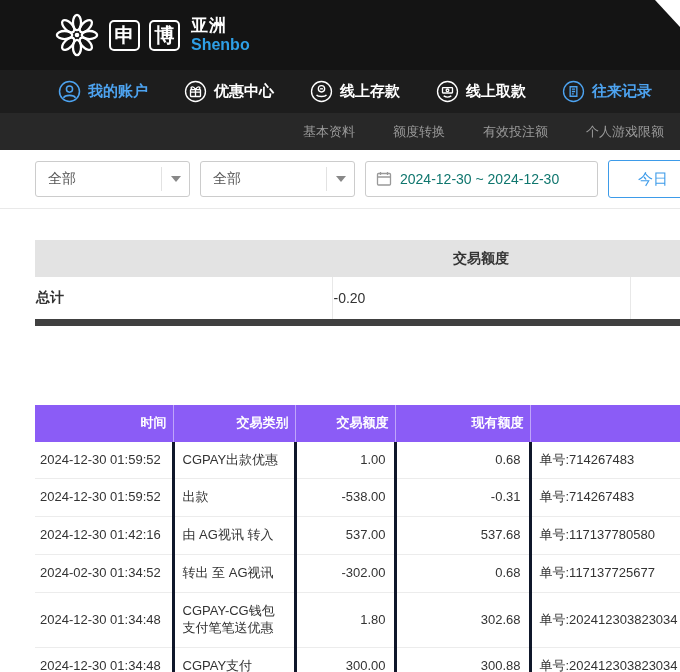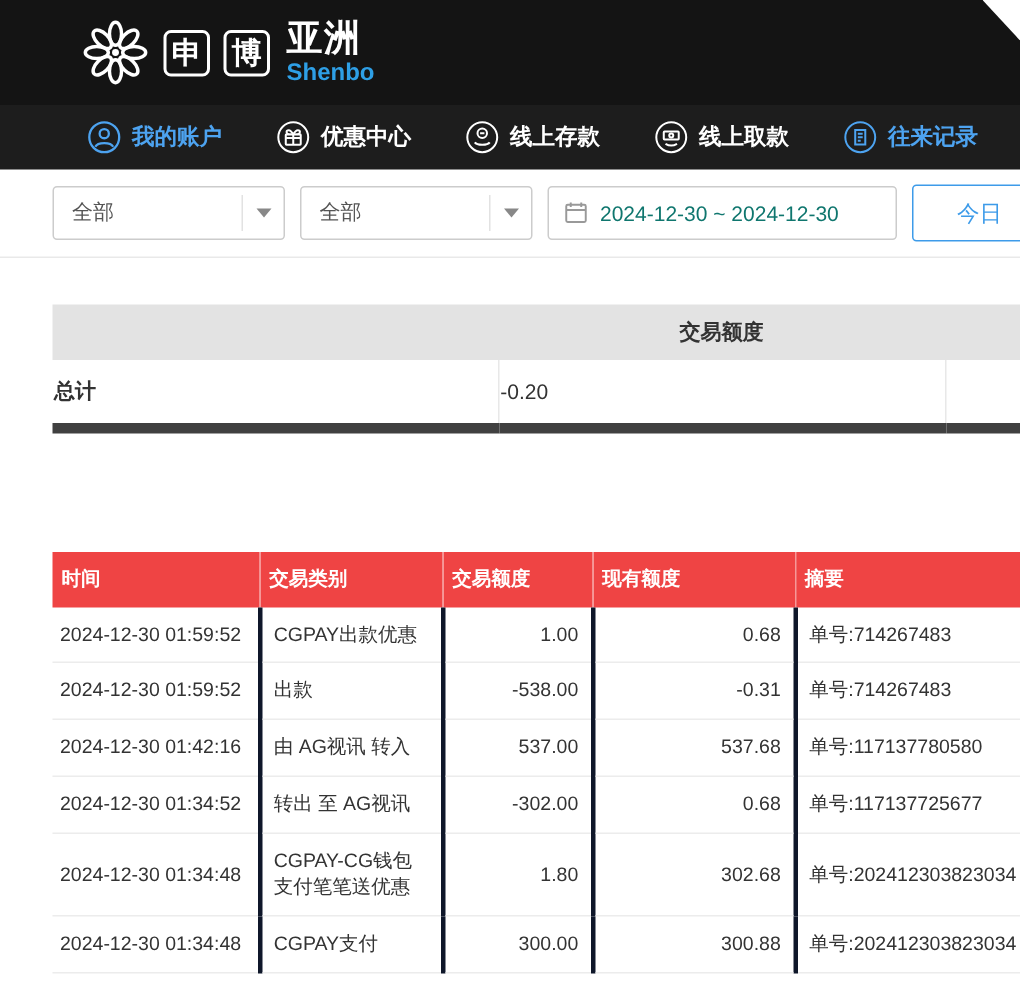--- a/index.html
+++ b/index.html
@@ -17,21 +17,21 @@
     display: flex; align-items: center; padding-left: 54px;
   }
   .logo { display: flex; align-items: center; gap: 9px; cursor: pointer; }
   .logo-flower svg { display: block; }
   .logo-box {
     width: 31px; height: 31px; border: 2px solid #fff; border-radius: 5px;
     color: #fff; font-size: 20px; font-weight: bold;
     display: flex; align-items: center; justify-content: center;
   }
   .logo-right { display: flex; flex-direction: column; line-height: 1; margin-left: 2px; }
-  .logo-region { color: #fff; font-size: 24px; font-weight: bold; letter-spacing: 1px; }
+  .logo-region { color: #fff; font-size: 17px; font-weight: bold; letter-spacing: 1px; }
   .logo-brand { color: #2e9fe6; font-size: 16px; font-weight: bold; margin-top: 3px; align-self: flex-end; }
   .corner {
     position: absolute; top: 0; right: 0; width: 25px; height: 27px;
     background: #fff; clip-path: polygon(0 0, 100% 0, 100% 100%);
   }
 
   
   .mainnav {
     height: 43px; background: #1d1d1d;
     display: flex; align-items: center; gap: 36px; padding-left: 58px;
@@ -102,22 +102,22 @@
 
   
   .records-wrap { margin: 79px 0 0 35px; }
   .records-table { border-collapse: collapse; table-layout: fixed; width: 745px; font-size: 13px; }
   .records-table col.c-time { width: 138px; }
   .records-table col.c-type { width: 122px; }
   .records-table col.c-amount { width: 100px; }
   .records-table col.c-balance { width: 135px; }
   .records-table col.c-note { width: 250px; }
   .records-table th {
-    background: #ef4444; color: #fff; font-weight: bold; height: 37px;
-    text-align: left; padding: 4px 6px;
+    background: #8b5cf6; color: #fff; font-weight: bold; height: 37px;
+    text-align: right; padding: 4px 6px;
     border-right: 1px solid rgba(255,255,255,0.45);
   }
   .records-table th:last-child { border-right: none; }
   .records-table td {
     padding: 10px 8px; line-height: 1.3;
     border-bottom: 1px solid #ececec; border-right: 3px solid #0f172a;
     word-break: break-all;
   }
   .records-table td:last-child { border-right: none; }
   .records-table td.c-time-cell { padding-left: 5px; white-space: nowrap; }
@@ -202,20 +202,26 @@
         <svg width="23" height="23" viewBox="0 0 24 24" fill="none" stroke="currentColor" stroke-width="1.4">
           <circle cx="12" cy="12" r="10.4"></circle>
           <path d="M8.5 7h7v10h-7z"></path>
           <path d="M10.3 9.5h3.4M10.3 12h3.4M10.3 14.5h2"></path>
         </svg>
       </span>
       <span class="nav-label">往来记录</span>
     </div>
   </nav>
 
+  <nav class="subnav">
+    <span class="subnav-item">基本资料</span>
+    <span class="subnav-item">额度转换</span>
+    <span class="subnav-item">有效投注额</span>
+    <span class="subnav-item">个人游戏限额</span>
+  </nav>
 
   <section class="filters">
     <div class="select">
       <span class="select-value">全部</span>
       <span class="select-caret">
           <span class="caret-shape"></span>
         </span>
     </div>
     <div class="select">
       <span class="select-value">全部</span>
@@ -293,21 +299,21 @@
           <td>单号:714267483</td>
         </tr>
         <tr>
           <td class="c-time-cell">2024-12-30 01:42:16</td>
           <td>由 AG视讯 转入</td>
           <td class="num">537.00</td>
           <td class="num">537.68</td>
           <td>单号:117137780580</td>
         </tr>
         <tr>
-          <td class="c-time-cell">2024-12-30 01:34:52</td>
+          <td class="c-time-cell">2024-02-30 01:34:52</td>
           <td>转出 至 AG视讯</td>
           <td class="num">-302.00</td>
           <td class="num">0.68</td>
           <td>单号:117137725677</td>
         </tr>
         <tr>
           <td class="c-time-cell">2024-12-30 01:34:48</td>
           <td>CGPAY-CG钱包支付笔笔送优惠</td>
           <td class="num">1.80</td>
           <td class="num">302.68</td>

